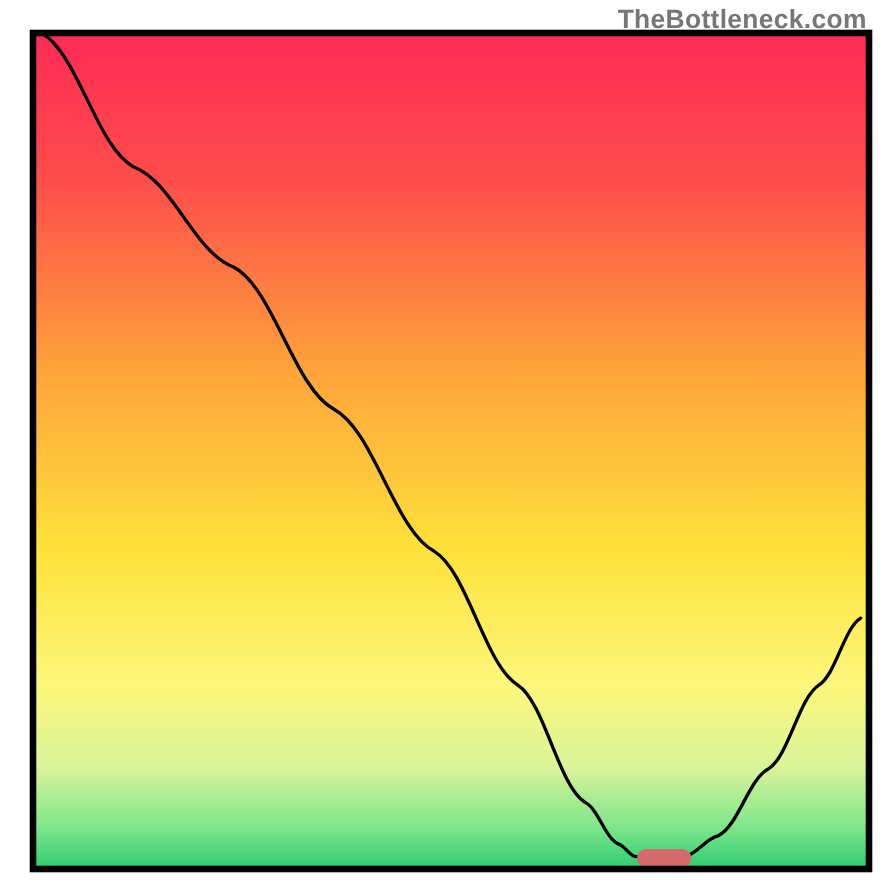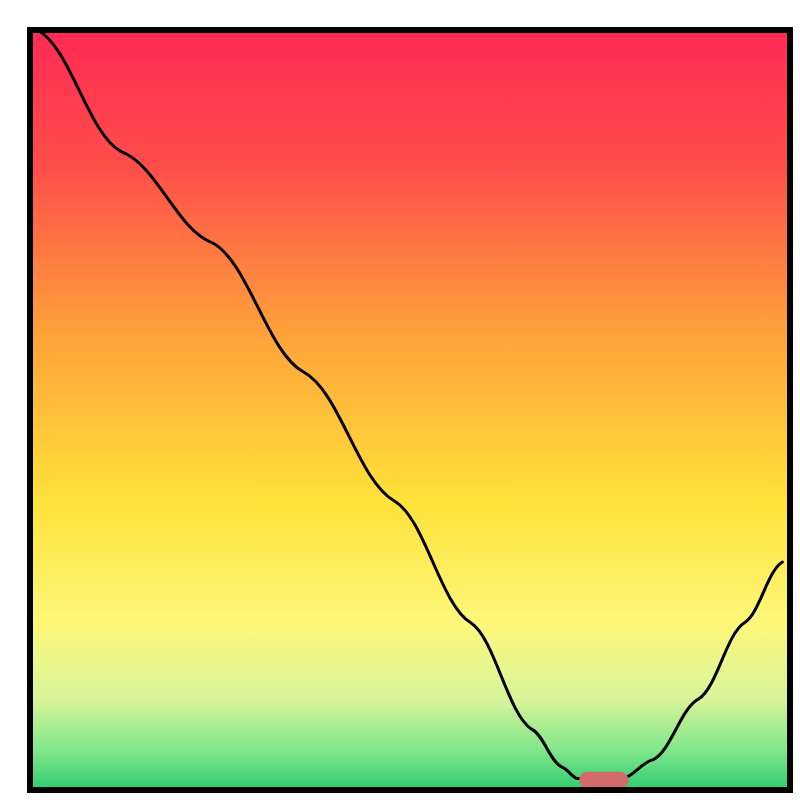--- a/index.html
+++ b/index.html
@@ -27,20 +27,21 @@
     user-select: none;
   }
   svg {
     display: block;
   }
 </style>
 </head>
 <body>
 
 <div class="chart-wrapper">
+  <div class="watermark">TheBottleneck.com</div>
   <svg id="chart-svg" width="800" height="800" viewBox="0 0 800 800">
       <defs>
         <linearGradient id="bgGrad" x1="0" y1="0" x2="0" y2="1">
           <stop offset="0%" stop-color="#ff2a55"></stop>
           <stop offset="18%" stop-color="#ff4e4a"></stop>
           <stop offset="40%" stop-color="#ffa23a"></stop>
           <stop offset="62%" stop-color="#ffe23a"></stop>
           <stop offset="78%" stop-color="#fdf77a"></stop>
           <stop offset="88%" stop-color="#d9f49a"></stop>
           <stop offset="95%" stop-color="#7de68a"></stop>

